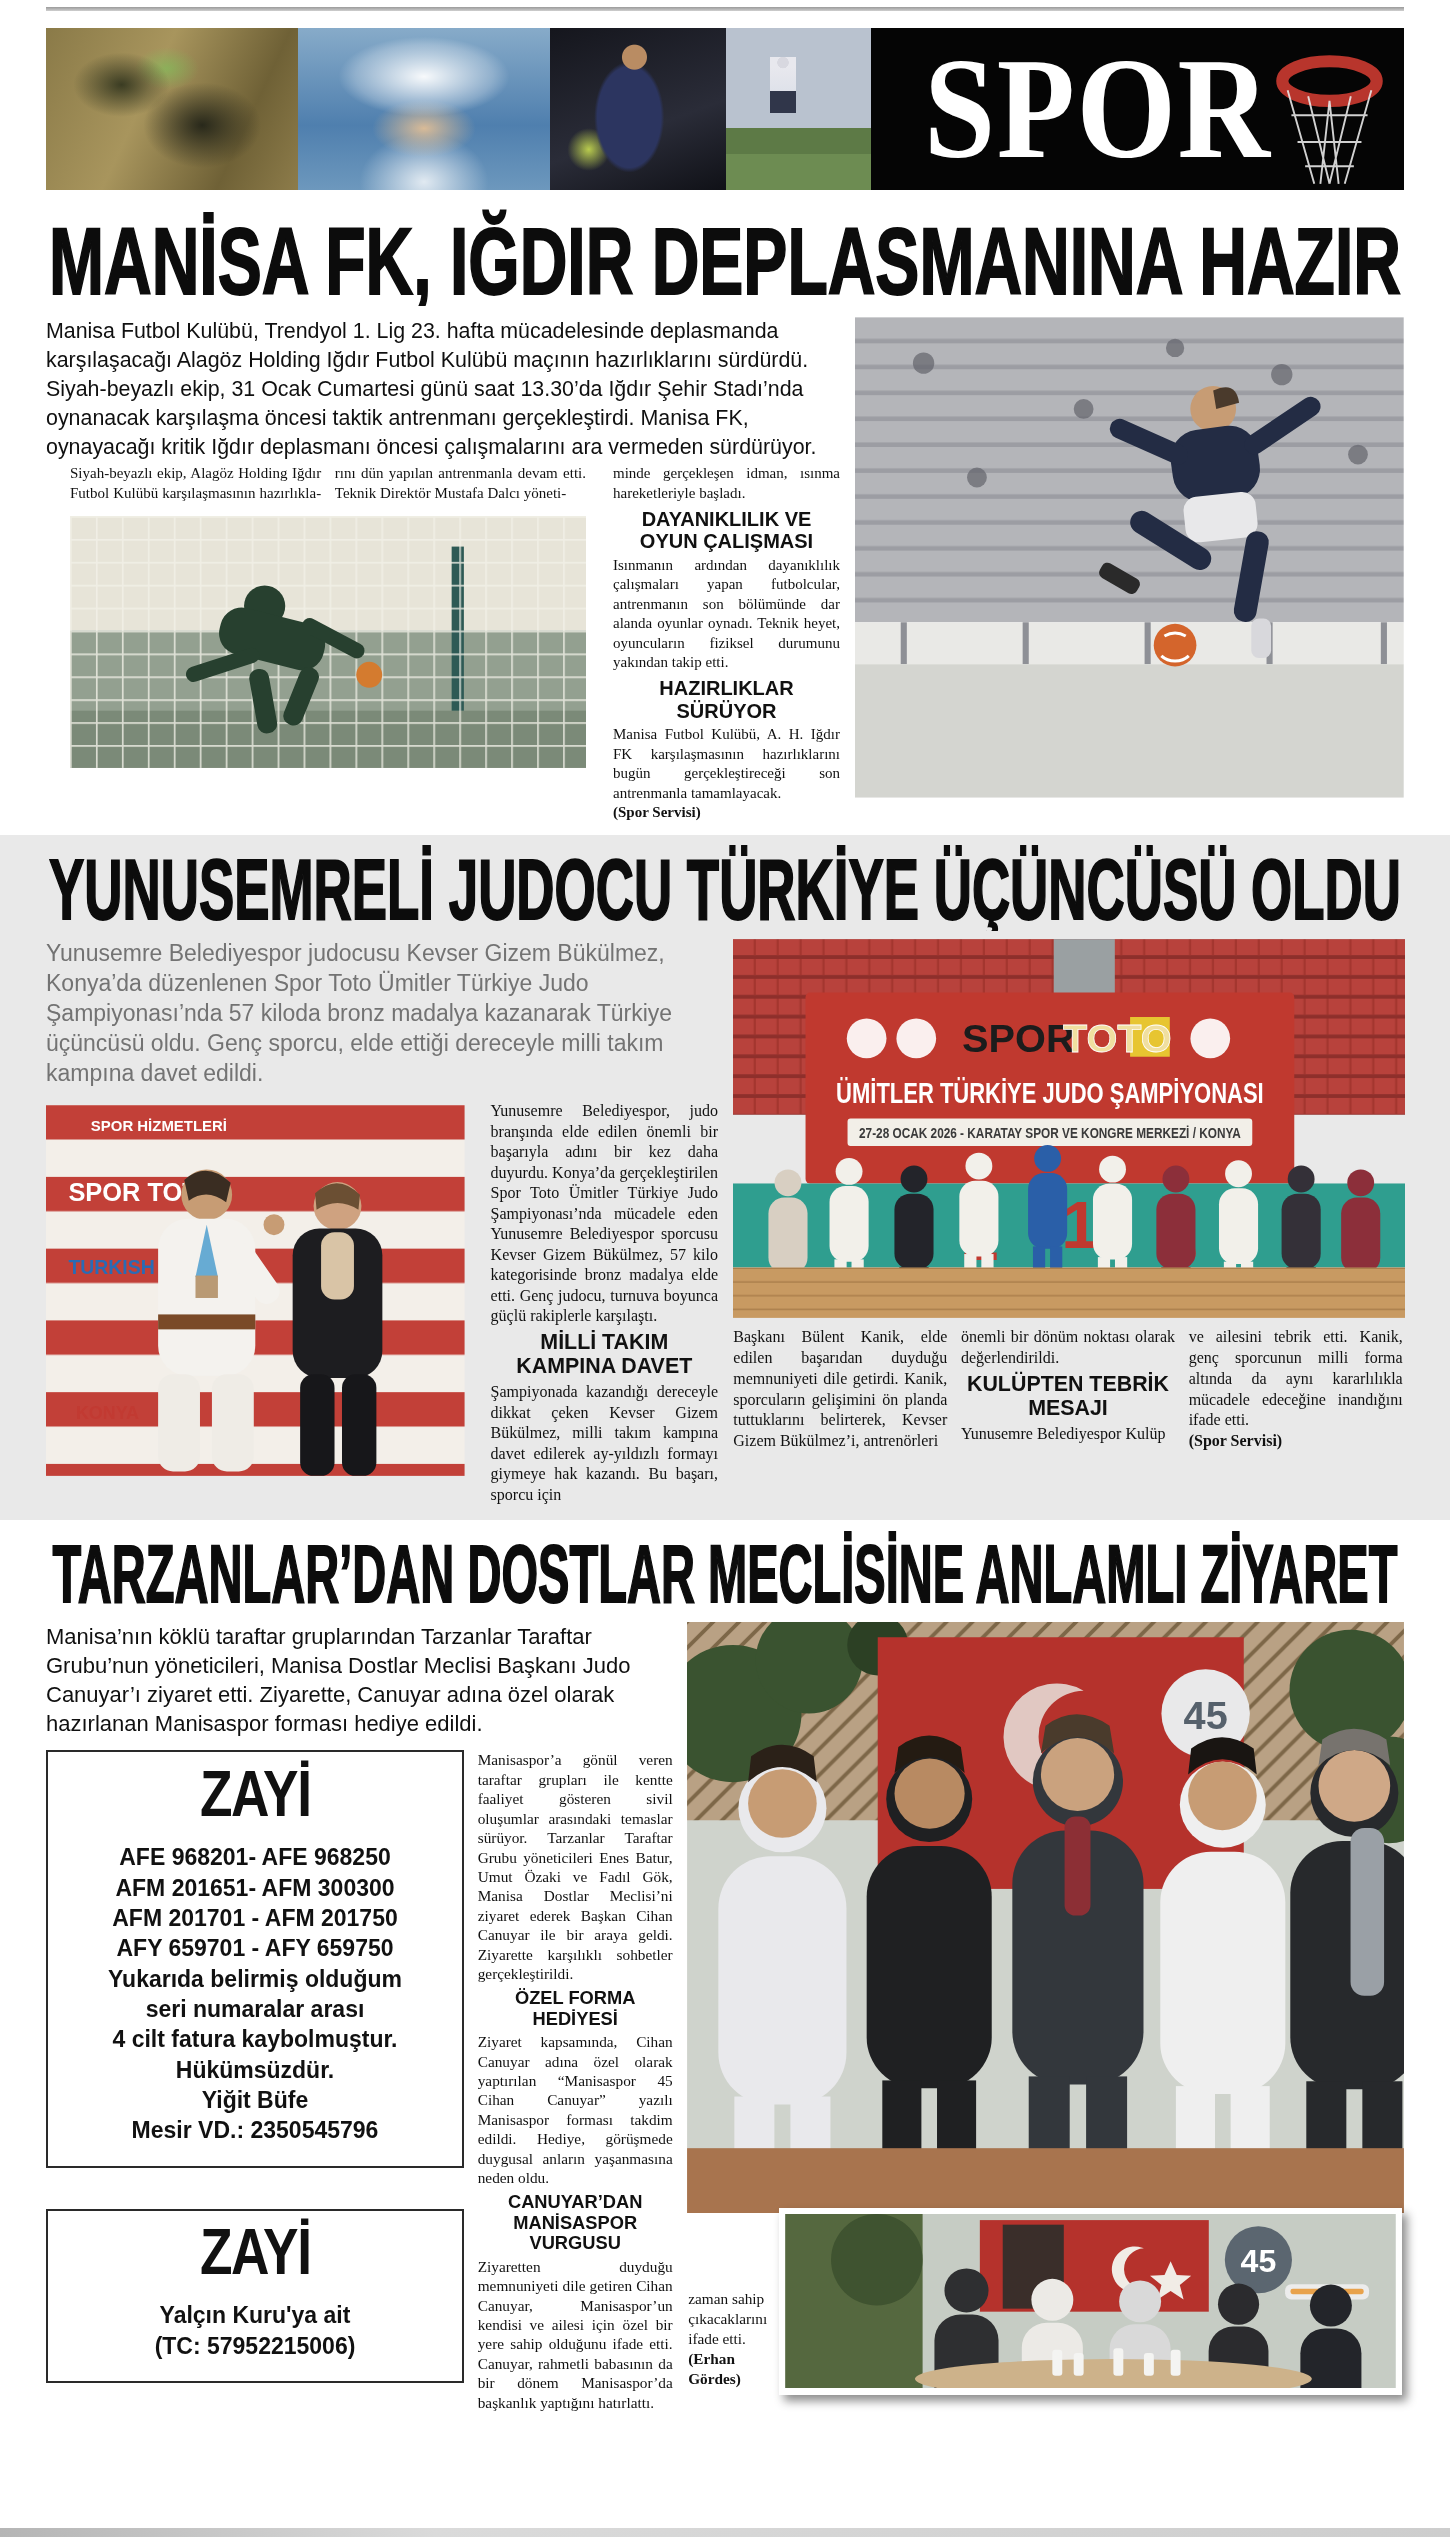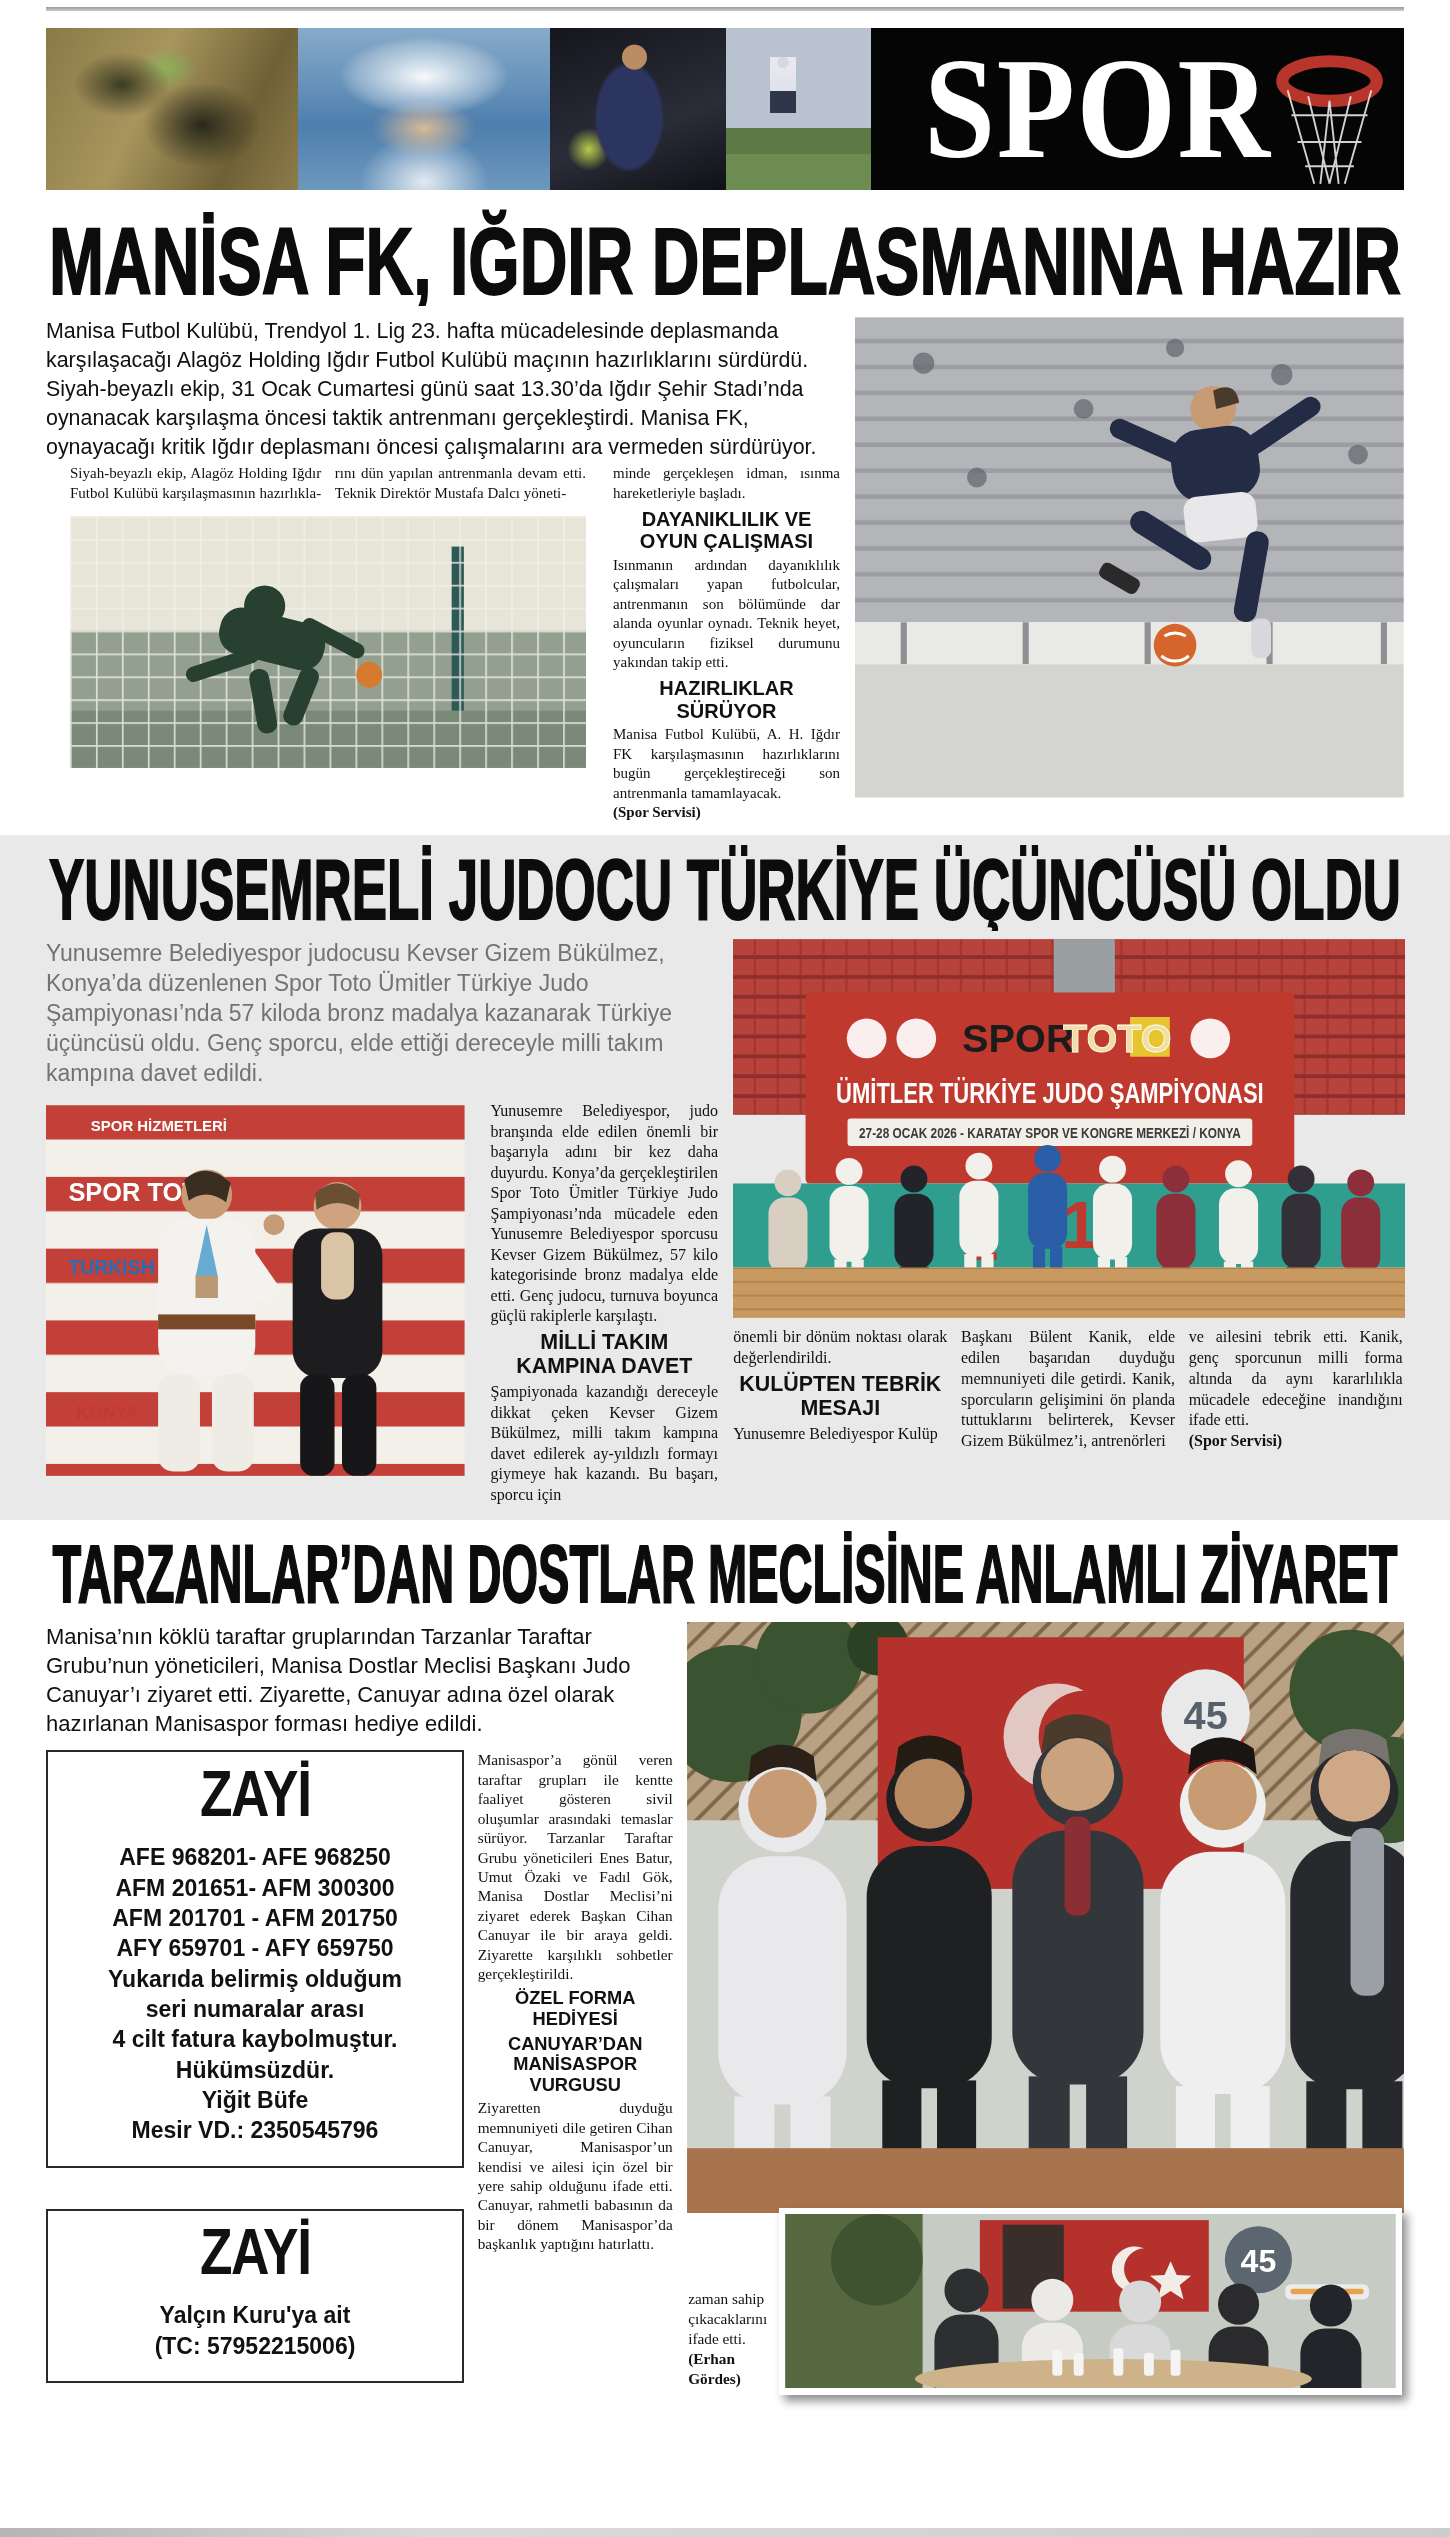--- a/index.html
+++ b/index.html
@@ -318,26 +318,26 @@
             <use href="#psn" x="380" y="268" width="64" height="176" fill="#2a5fa8"></use>
             <use href="#psn" x="465" y="282" width="64" height="176" fill="#f2f0ea"></use>
             <use href="#psn" x="548" y="295" width="64" height="176" fill="#8c2f3a"></use>
             <use href="#psn" x="630" y="288" width="64" height="176" fill="#f2f0ea"></use>
             <use href="#psn" x="712" y="295" width="64" height="176" fill="#343038"></use>
             <use href="#psn" x="790" y="300" width="64" height="176" fill="#8c2f3a"></use>
           </g>
           <rect y="430" width="880" height="66" fill="url(#woodp)"></rect>
         </svg>
         <div class="a2-bottomcols">
+          <div>Başkanı Bülent Kanik, elde edilen başarıdan duyduğu memnuniyeti dile getirdi. Kanik, sporcuların gelişimini ön planda tuttuklarını belirterek, Kevser Gizem Bükülmez’i, antrenörleri</div>
           <div>
             <span>önemli bir dönüm noktası olarak değerlendirildi.</span>
             <div class="subhead subhead2x">KULÜPTEN TEBRİK MESAJI</div>
             <span>Yunusemre Belediyespor Kulüp</span>
           </div>
-          <div>Başkanı Bülent Kanik, elde edilen başarıdan duyduğu memnuniyeti dile getirdi. Kanik, sporcuların gelişimini ön planda tuttuklarını belirterek, Kevser Gizem Bükülmez’i, antrenörleri</div>
           <div>
             <span>ve ailesini tebrik etti. Kanik, genç sporcunun milli forma altında da aynı kararlılıkla mücadele edeceğine inandığını ifade etti.</span>
             <div class="byline">(Spor Servisi)</div>
           </div>
         </div>
       </div>
     </div>
   </div>
 
   <div class="content">
@@ -370,20 +370,21 @@
               <div class="zayi-line">(TC: 57952215006)</div>
               
               
               
               
             </div>
           </div>
           <div class="a3-midcol">
             <span>Manisaspor’a gönül veren taraftar grupları ile kentte faaliyet gösteren sivil oluşumlar arasındaki temaslar sürüyor. Tarzanlar Taraftar Grubu yöneticileri Enes Batur, Umut Özaki ve Fadıl Gök, Manisa Dostlar Meclisi’ni ziyaret ederek Başkan Cihan Canuyar ile bir araya geldi. Ziyarette karşılıklı sohbetler gerçekleştirildi.</span>
             <div class="subhead subhead3x">ÖZEL FORMA HEDİYESİ</div>
+            <span>Ziyaret kapsamında, Cihan Canuyar adına özel olarak yaptırılan “Manisaspor 45 Cihan Canuyar” yazılı Manisaspor forması takdim edildi. Hediye, görüşmede duygusal anların yaşanmasına neden oldu.</span>
             <div class="subhead subhead3x">CANUYAR’DAN MANİSASPOR VURGUSU</div>
             <span>Ziyaretten duyduğu memnuniyeti dile getiren Cihan Canuyar, Manisaspor’un kendisi ve ailesi için özel bir yere sahip olduğunu ifade etti. Canuyar, rahmetli babasının da bir dönem Manisaspor’da başkanlık yaptığını hatırlattı.</span>
             
             
           </div>
         </div>
       </div>
 
       <div class="a3-right">
         <svg width="717" height="591" viewBox="0 0 940 775">

